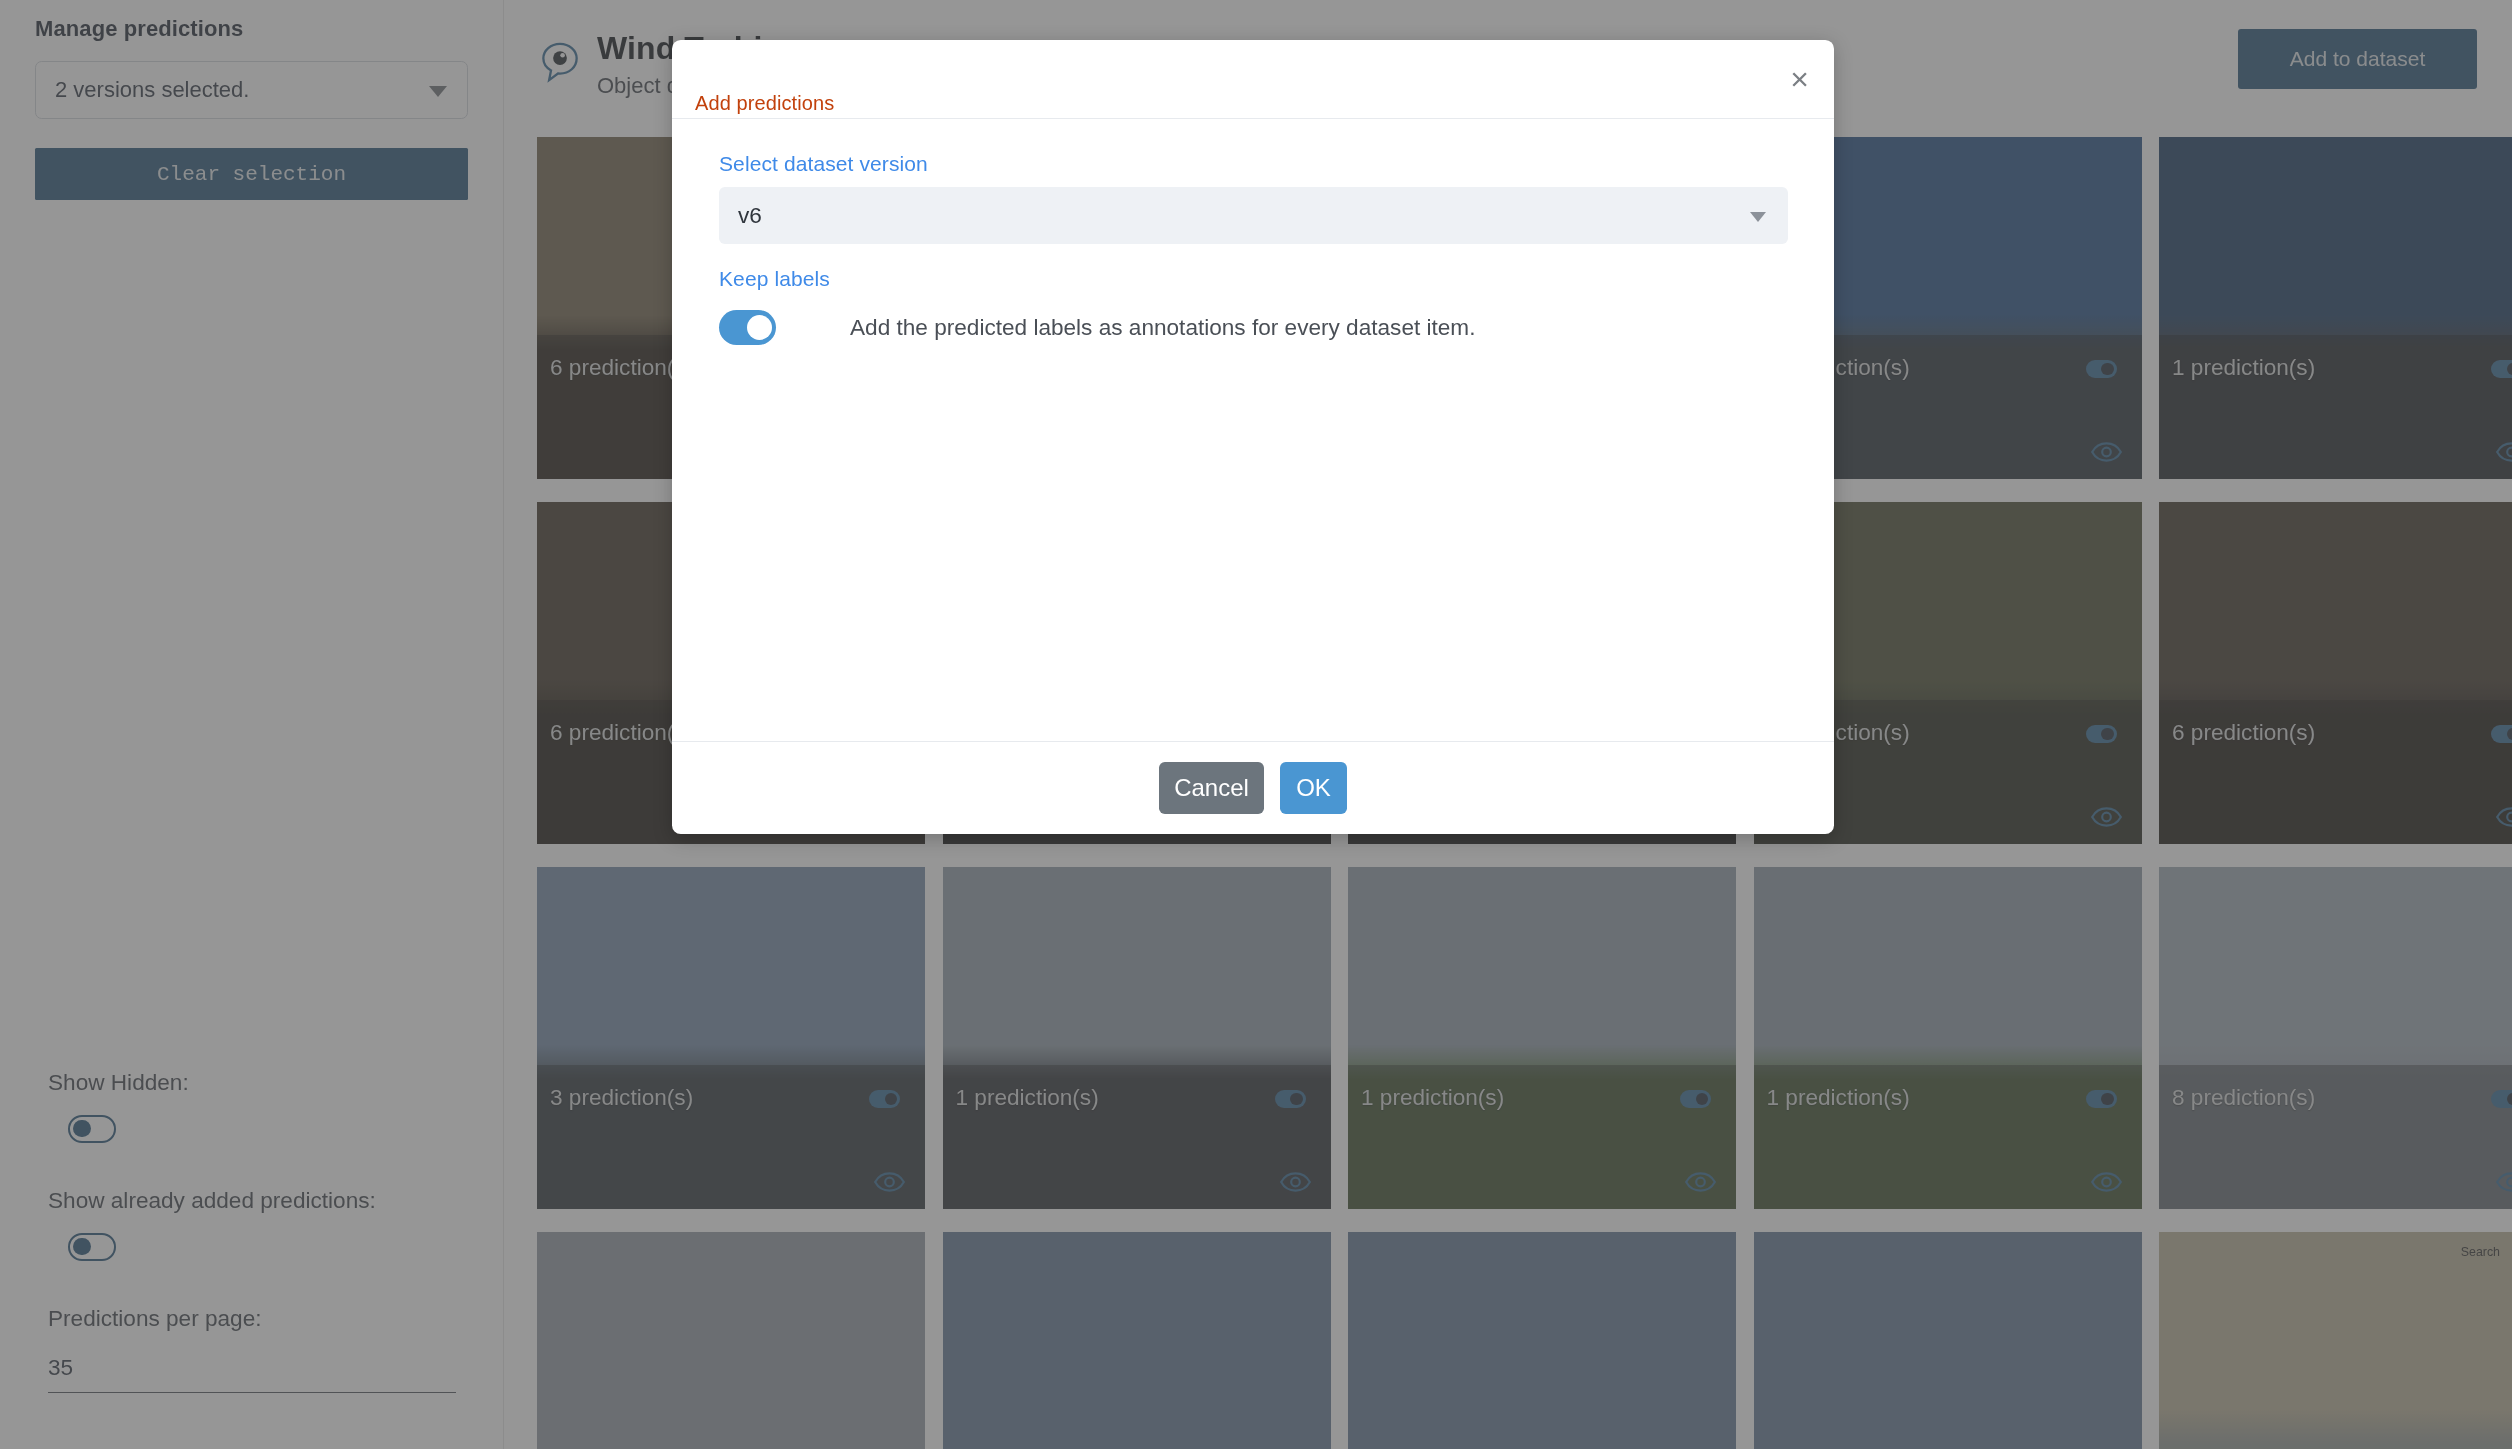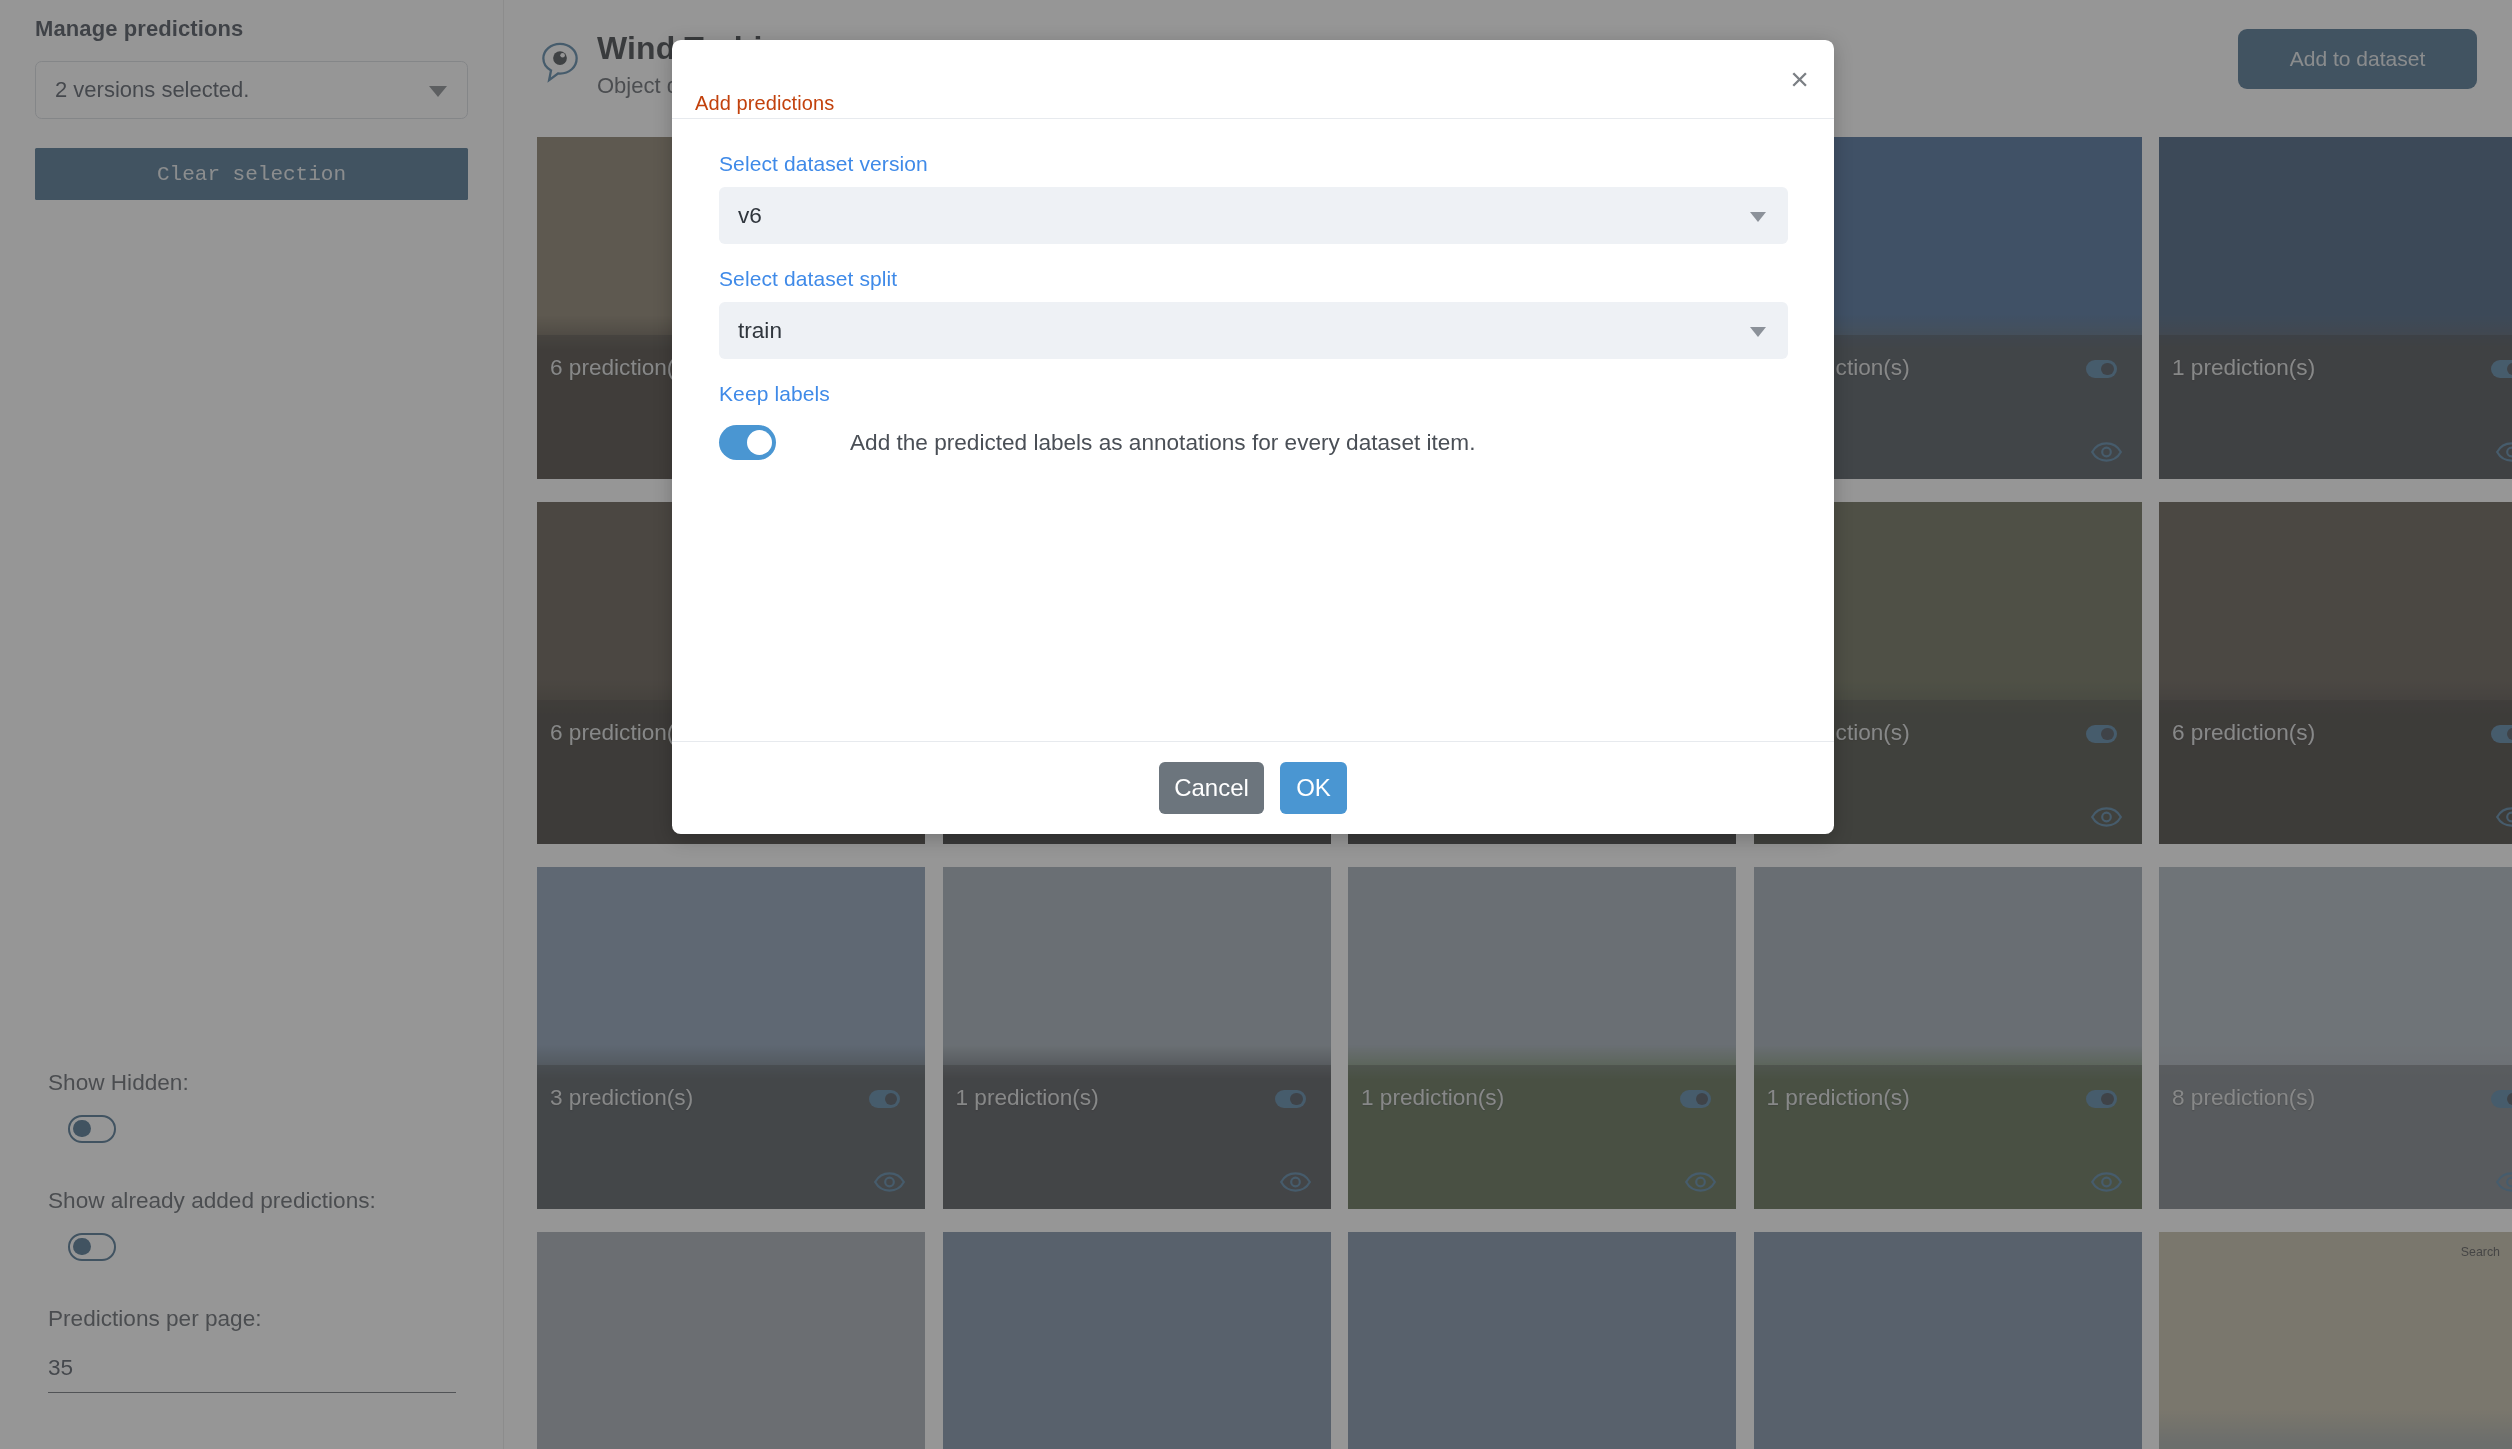--- a/index.html
+++ b/index.html
@@ -100,21 +100,21 @@
   .page-title {
     font-size: 32px; font-weight: 700; color: #0d1116; line-height: 1.06;
     letter-spacing: 0.1px;
   }
   .page-subtitle {
     font-size: 22px; color: #3a4048; margin-top: 7.3px;
   }
   .add-dataset-btn {
     position: absolute; right: 35px; top: 29px;
     width: 239px; height: 60px;
-    background: #205075; border: none; border-radius: 9px;
+    background: #205075; border: none; border-radius: 3px;
     color: #dfe4e8; font-size: 21px;
     font-family: "Liberation Sans", sans-serif;
     cursor: pointer;
   }
 
   
   .grid {
     position: absolute;
     left: 33px; top: 137px; right: 0; bottom: 0;
     display: grid;
@@ -490,27 +490,20 @@
 
 
     <div class="form-group">
       <label class="form-label">Select dataset version</label>
       <div class="select-box">
         <span class="select-value">v6</span>
         <span class="select-caret"></span>
       </div>
     </div>
 
-    <div class="form-group">
-      <label class="form-label">Select dataset split</label>
-      <div class="select-box">
-        <span class="select-value">train</span>
-        <span class="select-caret"></span>
-      </div>
-    </div>
 
     <div class="form-group">
       <label class="form-label">Keep labels</label>
       <div class="toggle-row">
         <span class="toggle-lg"></span>
         <span class="toggle-text">Add the predicted labels as annotations for every dataset item.</span>
       </div>
     </div>
   </div>
 

